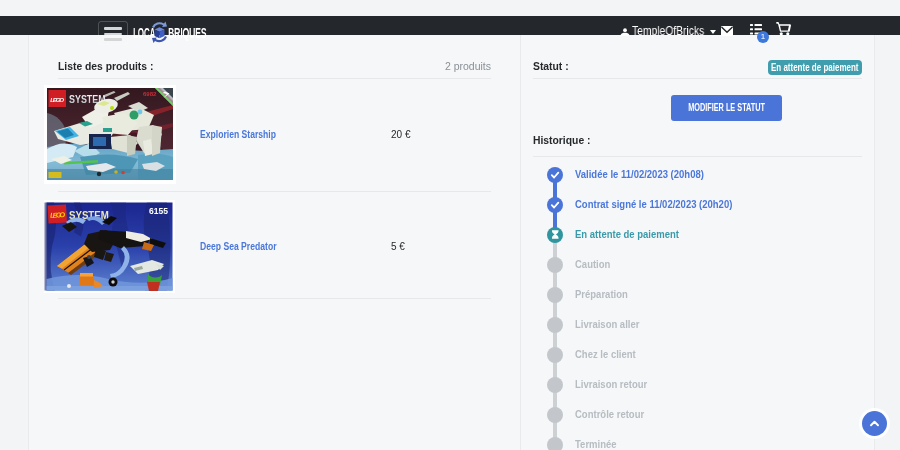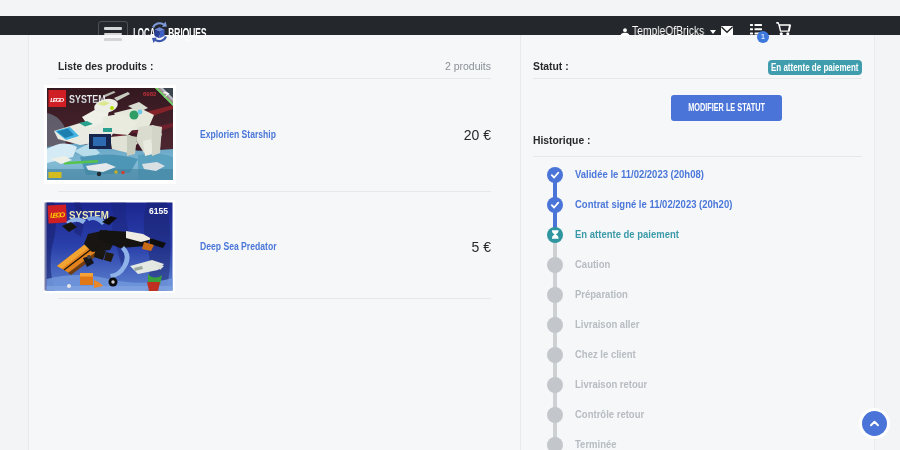--- a/index.html
+++ b/index.html
@@ -15,21 +15,21 @@
   .logotext { position:absolute; will-change:transform; color:#fff; font-weight:bold; font-size:15px; line-height:15px; letter-spacing:-0.3px; transform-origin:left center; white-space:nowrap; }
 
   .navic { position:absolute; }
   #navname { position:absolute; will-change:transform; left:632px; top:9px; color:#fff; font-size:12px; line-height:12px; transform:scaleX(.86); transform-origin:left center; white-space:nowrap; }
 
   
   .h-lbl { position:absolute; font-size:11px; line-height:11px; font-weight:bold; color:#26292c; transform:scaleX(.94); transform-origin:left center; white-space:nowrap; }
   .hr { position:absolute; height:1px; background:#e6e8ea; }
   .muted { position:absolute; font-size:10.5px; line-height:10.5px; color:#8a9097; }
   .plink { position:absolute; font-size:10px; line-height:10px; font-weight:bold; color:#4a77d9; transform:scaleX(.86); transform-origin:left center; white-space:nowrap; }
-  .price { position:absolute; font-size:14px; line-height:10px; color:#26292c; text-align:right; }
+  .price { position:absolute; font-size:10px; line-height:10px; color:#26292c; }
   .pimg { position:absolute; left:44px; line-height:0; }
 
   
   #badge { position:absolute; left:768px; top:60px; width:94px; height:15px; background:#3f9dad; border-radius:4px; color:#fff; display:flex; justify-content:center; align-items:center; }
   #badge span { display:inline-block; font-size:10px; font-weight:bold; line-height:15px; transform:scaleX(.8); white-space:nowrap; }
   #modbtn { position:absolute; left:643px; top:95px; width:111px; height:26px; background:#4a74d8; border-radius:3px; color:#fff; display:flex; justify-content:center; align-items:center;margin-left:28px; }
   #modbtn span { display:inline-block; font-size:10px; font-weight:bold; line-height:26px; transform:scaleX(.73); white-space:nowrap; }
   .titem { position:absolute; left:575px; font-size:10px; line-height:10px; font-weight:bold; transform:scaleX(.95); transform-origin:left center; white-space:nowrap; }
   .t-blue { color:#4a77d9; }
   .t-teal { color:#3b9aa9; }

